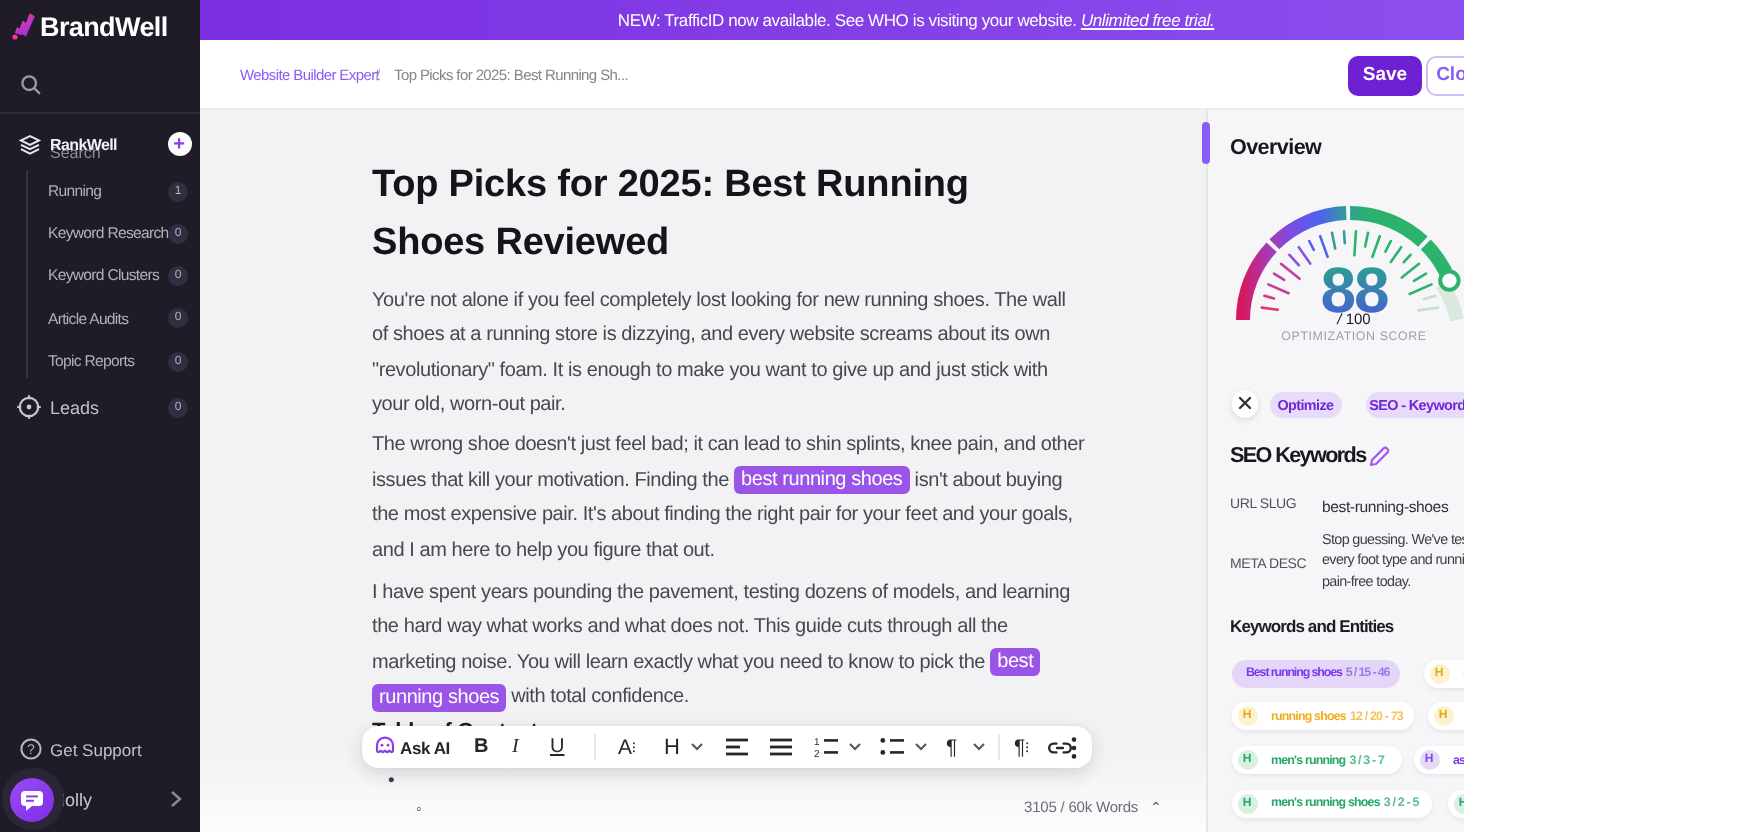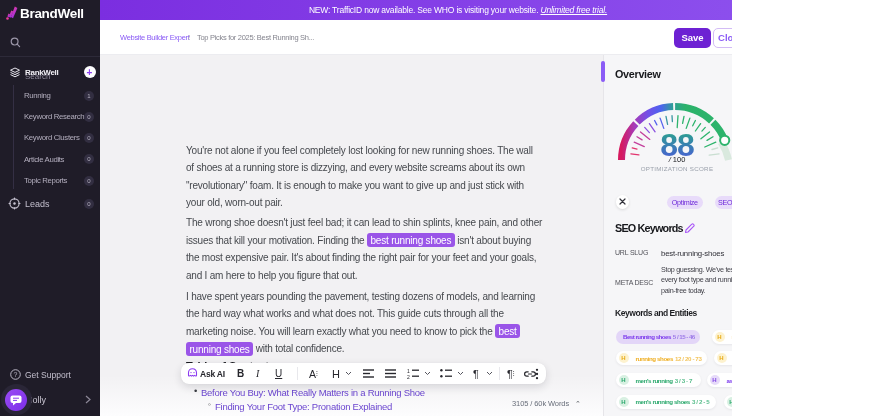--- a/index.html
+++ b/index.html
@@ -39,21 +39,21 @@
 #wcount { left:412px; top:343.5px; font-size:7.5px; color:#686e7a; z-index:2; letter-spacing:-0.1px; }
 
 #rp { left:603px; top:55px; width:277px; height:361px; background:#f6f6f8; border-left:1px solid #e6e5e9; z-index:5; }
 #accent { left:-3px; top:6px; width:4px; height:21px; background:#8b5cf6; border-radius:2px; }
 .ptitle { font-size:10.8px; font-weight:bold; color:#17181c; letter-spacing:-0.3px; }
 #dd { left:171px; top:13px; width:80px; height:15px; border:1px solid #d8d8de; background:#fff; border-radius:8px; }
 #dd span { position:absolute; left:12px; top:3.5px; font-size:7px; color:#26262b; letter-spacing:-0.4px; white-space:nowrap; }
 .slabel { font-size:7px; color:#989ca6; letter-spacing:-0.2px; }
 .srange { font-size:6.5px; font-weight:bold; letter-spacing:-0.3px; }
 .sval { font-size:13px; font-weight:700; color:#222429; letter-spacing:-0.2px; }
-.tab { position:absolute; top:140.5px; height:13.5px; border-radius:7px; font-size:7.2px; font-weight:normal; display:flex; align-items:center; justify-content:center; letter-spacing:-0.3px; white-space:nowrap;margin-left:32px; }
+.tab { position:absolute; top:140.5px; height:13.5px; border-radius:7px; font-size:7.2px; font-weight:bold; display:flex; align-items:center; justify-content:center; letter-spacing:-0.3px; white-space:nowrap; }
 .tab.purple { background:#e8dbfa; color:#6d28d9; }
 .tab.white { background:#fff; color:#3c3c44; box-shadow:0 1px 2px rgba(0,0,0,0.06); }
 .kpill { position:absolute; height:14px; border-radius:7px; background:#fff; box-shadow:0 1px 2.5px rgba(20,20,40,0.07); display:flex; align-items:center; font-size:6.2px; font-weight:bold; letter-spacing:-0.4px; white-space:nowrap; overflow:hidden; }
 .kpill .h { width:10px; height:10px; border-radius:50%; margin-left:2.5px; display:flex; align-items:center; justify-content:center; font-size:6px; font-weight:bold; flex:none; letter-spacing:0; }
 .kpill .t { margin-left:4px; }
 .kpill .c { margin-left:2px; font-weight:bold; }
 </style>
 </head>
 <body>
 <div id="app">
@@ -153,29 +153,28 @@
         <line x1="6" y1="2" x2="6" y2="12" stroke="#3f3f46" stroke-width="1.3"></line>
       </svg>
   <svg class="ticon" style="left:766px;top:11px" width="4" height="13" viewBox="0 0 4 13">
         <circle cx="2" cy="2" r="1.3" fill="#3f3f46"></circle>
         <circle cx="2" cy="6.5" r="1.3" fill="#3f3f46"></circle>
         <circle cx="2" cy="11" r="1.3" fill="#3f3f46"></circle>
       </svg>
 </div>
 
 <div id="ed" class="abs">
+  <h1>Top Picks for 2025: Best Running<br>Shoes Reviewed</h1>
   <div class="para" style="top:86.5px">You're not alone if you feel completely lost looking for new running shoes. The wall<br>of shoes at a running store is dizzying, and every website screams about its own<br>"revolutionary" foam. It is enough to make you want to give up and just stick with<br>your old, worn-out pair.</div>
   <div class="para" style="top:232.5px">I have spent years pounding the pavement, testing dozens of models, and learning<br>the hard way what works and what does not. This guide cuts through all the<br>marketing noise. You will learn exactly what you need to know to pick the <span class="hl">best</span><br><span class="hl">running shoes</span> with total confidence.</div>
   <div class="para" style="top:159px">The wrong shoe doesn't just feel bad; it can lead to shin splints, knee pain, and other<br>issues that kill your motivation. Finding the <span class="hl">best running shoes</span> isn't about buying<br>the most expensive pair. It's about finding the right pair for your feet and your goals,<br>and I am here to help you figure that out.</div>
   <div id="fade" class="abs"></div>
   <div id="toc" class="abs">Table of Contents</div>
   <div class="lnk" style="left:94px;top:330px;color:#3a3d42;">•</div>
-  <div class="lnk" style="left:101px;top:331.5px">Before You Buy: What Really Matters in a Running Shoe</div>
   <div class="lnk" style="left:108px;top:345px;color:#3a3d42;font-size:8px;">◦</div>
-  <div class="lnk" style="left:115px;top:346px">Finding Your Foot Type: Pronation Explained</div>
   <div id="wcount" class="abs">3105 / 60k Words&nbsp;&nbsp;&nbsp;<span style="font-size:7px;color:#55595f;">⌃</span></div>
 
   <div id="fl-toolbar" class="abs">
     <svg class="abs" style="left:6px;top:5px" width="11" height="11" viewBox="0 0 11 11">
           <path d="M5.5 0.8 C3 0.8 1.5 2.6 1.5 4.8 L1.5 7.2 C1.5 7.9 2.1 8.2 2.6 7.9 L3.4 7.4 L4.4 8.1 L5.5 7.4 L6.6 8.1 L7.6 7.4 L8.4 7.9 C8.9 8.2 9.5 7.9 9.5 7.2 L9.5 4.8 C9.5 2.6 8 0.8 5.5 0.8 Z" fill="none" stroke="#8b3bf0" stroke-width="1.1"></path>
           <circle cx="4" cy="4.6" r="0.7" fill="#8b3bf0"></circle>
           <circle cx="7" cy="4.6" r="0.7" fill="#8b3bf0"></circle>
         </svg>
     <div class="fico" style="left:19px;font-size:8.5px;font-weight:bold;color:#26262c;letter-spacing:-0.2px;">Ask AI</div>
     <div class="fico" style="left:56px;font-size:10px;font-weight:bold;color:#26262c;">B</div>

